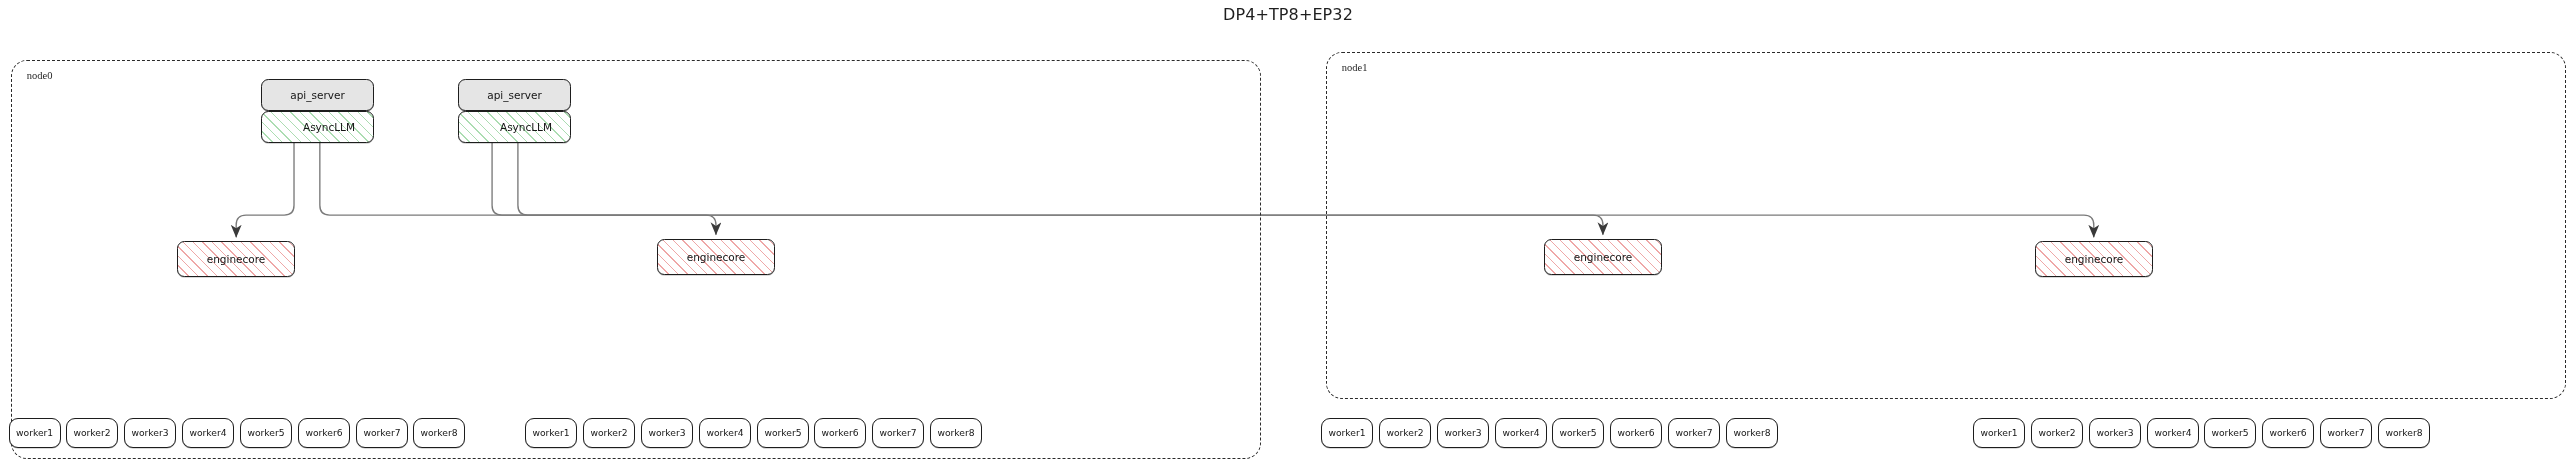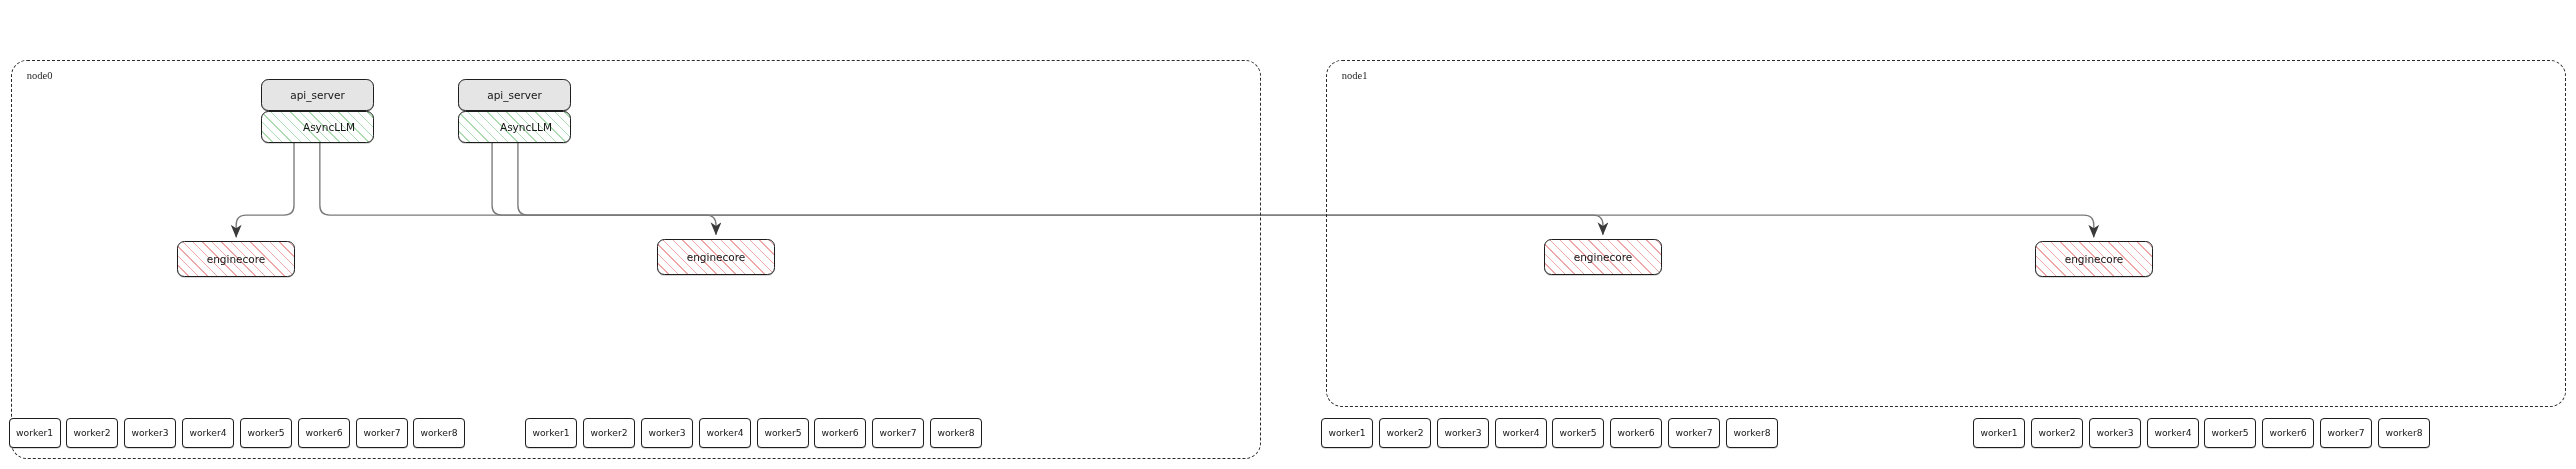--- a/index.html
+++ b/index.html
@@ -104,36 +104,37 @@
   }
 
   .box-plain {
     background: #e5e5e5;
   }
 
   .worker-box {
     position: absolute;
     box-sizing: border-box;
     border: 1.4px solid #1d1d1d;
-    border-radius: 4px;
+    border-radius: 9px;
     background: #ffffff;
     display: flex;
     align-items: center;
     justify-content: center;
     font-size: 9.2px;
     color: #151515;
     white-space: nowrap;
     box-shadow: 0 0.6px 0 rgba(0,0,0,0.30);
   }
 </style>
 </head>
 <body>
 
 <div id="canvas">
 
+  <div id="diagram-title">DP4+TP8+EP32</div>
 
   <svg id="edge-layer" viewBox="0 0 4188 763" preserveAspectRatio="none">
     <defs>
       <marker id="arrowhead" markerWidth="12" markerHeight="12" refX="9.2" refY="4" orient="auto" markerUnits="strokeWidth">
         <path d="M 0 0 L 9.5 4 L 0 8 L 2.6 4 Z" fill="#3a3a3a"></path>
       </marker>
     </defs>
     <g id="edge-group">
         <path d="M 478 232 L 478 334 Q 478 350 462 350 L 400 350 Q 384 350 384 366 L 384 386" fill="none" stroke="#7a7a7a" stroke-width="2.2" marker-end="url(#arrowhead)"></path>
         <path d="M 520 232 L 520 334 Q 520 350 536 350 L 1148 350 Q 1164 350 1164 366 L 1164 382" fill="none" stroke="#7a7a7a" stroke-width="2.2" marker-end="url(#arrowhead)"></path>
@@ -161,21 +162,21 @@
       <div class="worker-box" style="left: 356px; top: 418px; width: 52px; height: 29.5px;">worker7</div>
       <div class="worker-box" style="left: 413px; top: 418px; width: 52px; height: 29.5px;">worker8</div>
       <div class="worker-box" style="left: 525px; top: 418px; width: 52px; height: 29.5px;">worker1</div>
       <div class="worker-box" style="left: 583px; top: 418px; width: 52px; height: 29.5px;">worker2</div>
       <div class="worker-box" style="left: 641px; top: 418px; width: 52px; height: 29.5px;">worker3</div>
       <div class="worker-box" style="left: 699px; top: 418px; width: 52px; height: 29.5px;">worker4</div>
       <div class="worker-box" style="left: 757px; top: 418px; width: 52px; height: 29.5px;">worker5</div>
       <div class="worker-box" style="left: 814px; top: 418px; width: 52px; height: 29.5px;">worker6</div>
       <div class="worker-box" style="left: 872px; top: 418px; width: 52px; height: 29.5px;">worker7</div>
       <div class="worker-box" style="left: 930px; top: 418px; width: 52px; height: 29.5px;">worker8</div>
-      <div class="node-cluster" style="left: 1326px; top: 60px; width: 1240px; height: 347px; text-align: center;">
+      <div class="node-cluster" style="left: 1326px; top: 52px; width: 1240px; height: 347px; text-align: center;">
         <div class="node-cluster-label">node1</div>
       </div>
       <div class="node-box box-hatch-pink" style="left: 1544px; top: 239px; width: 118px; height: 36px;">enginecore</div>
       <div class="node-box box-hatch-pink" style="left: 2035px; top: 241px; width: 118px; height: 36px;">enginecore</div>
       <div class="worker-box" style="left: 1321px; top: 418px; width: 52px; height: 29.5px;">worker1</div>
       <div class="worker-box" style="left: 1379px; top: 418px; width: 52px; height: 29.5px;">worker2</div>
       <div class="worker-box" style="left: 1437px; top: 418px; width: 52px; height: 29.5px;">worker3</div>
       <div class="worker-box" style="left: 1495px; top: 418px; width: 52px; height: 29.5px;">worker4</div>
       <div class="worker-box" style="left: 1552px; top: 418px; width: 52px; height: 29.5px;">worker5</div>
       <div class="worker-box" style="left: 1610px; top: 418px; width: 52px; height: 29.5px;">worker6</div>

